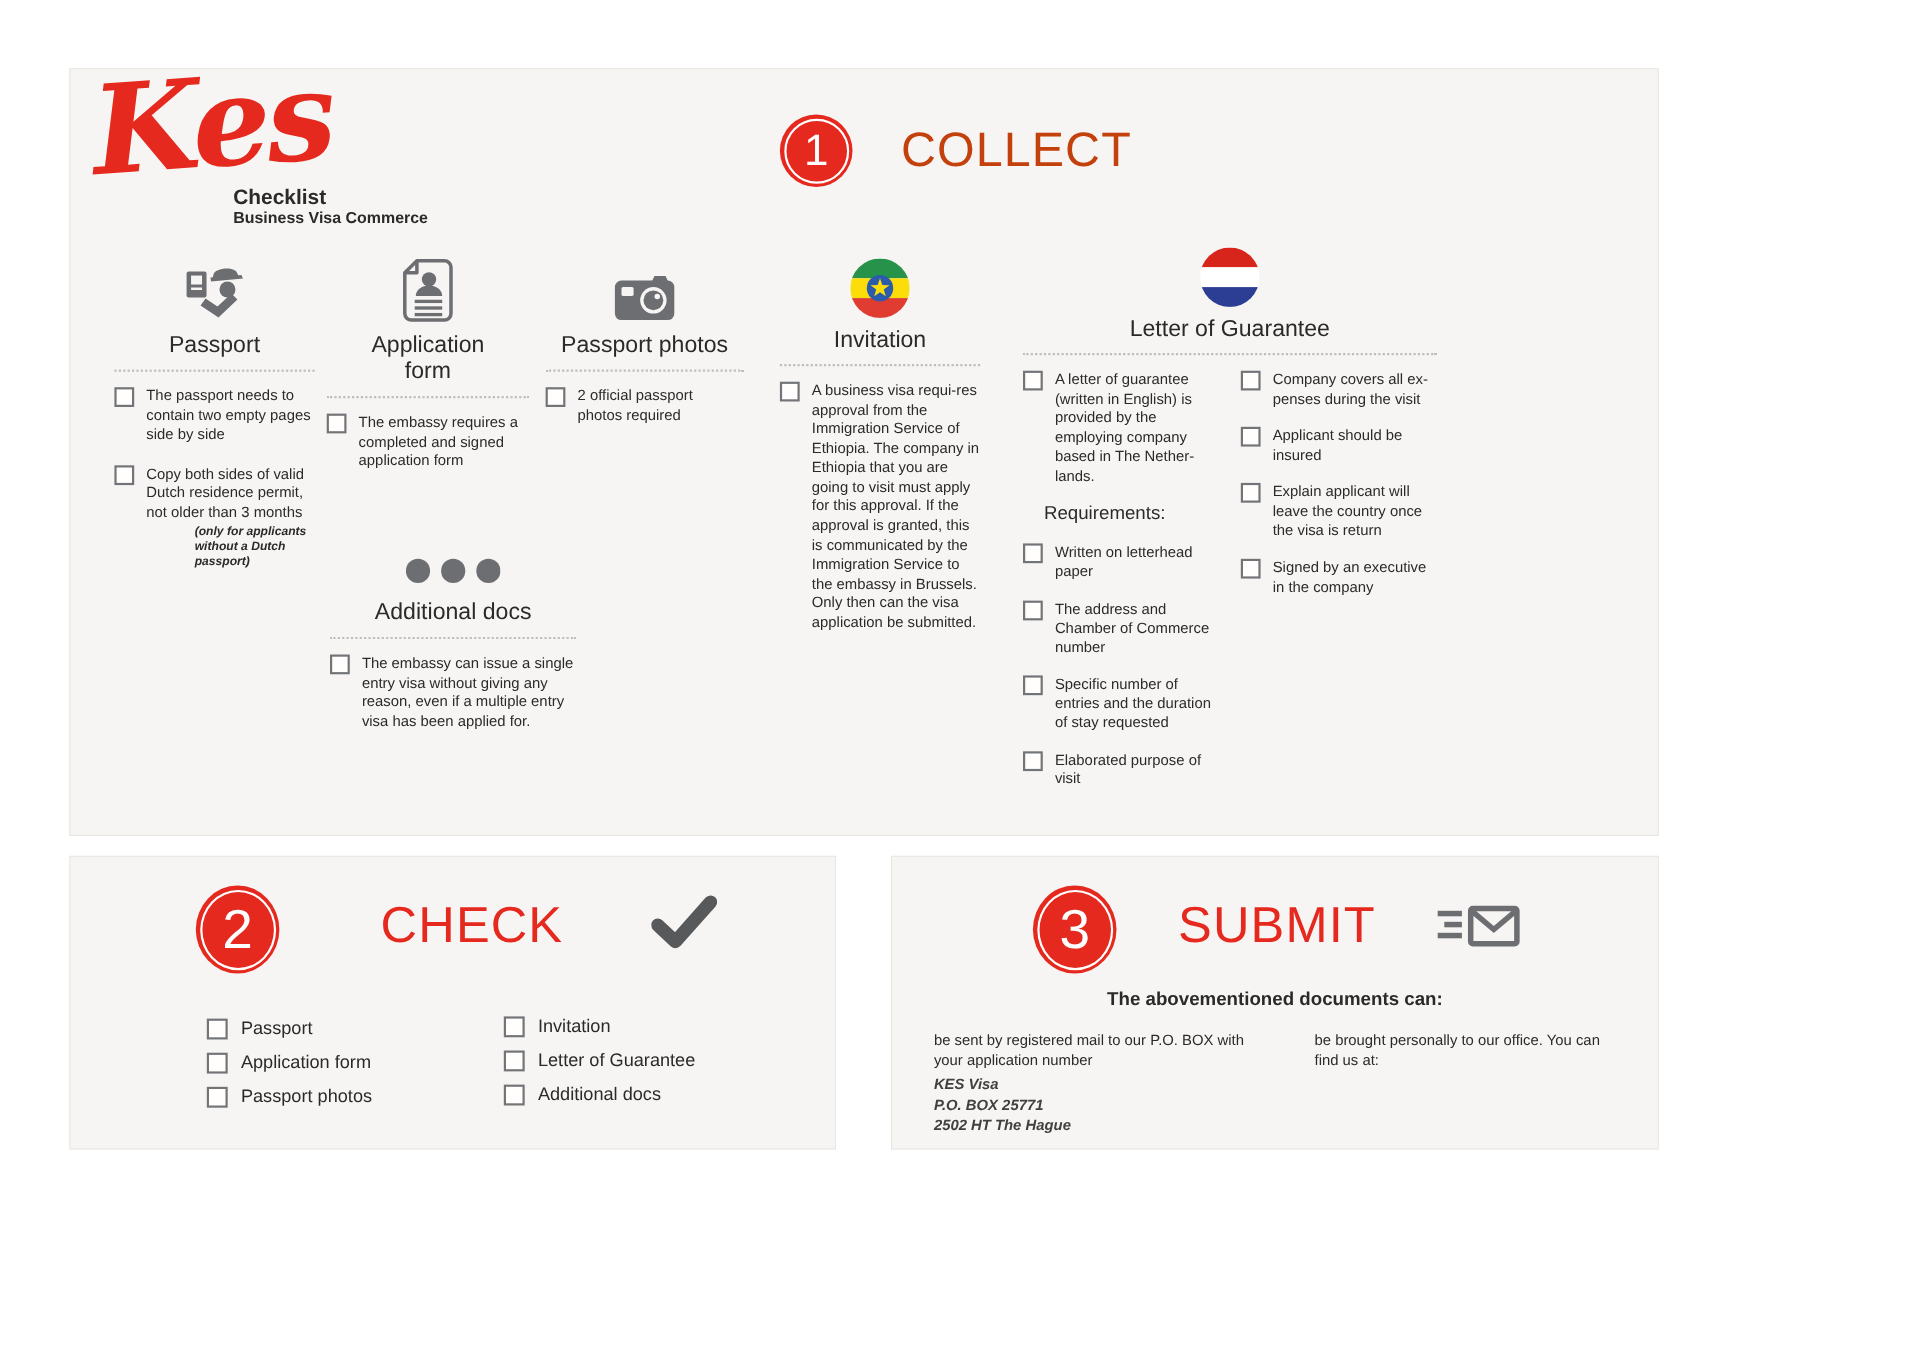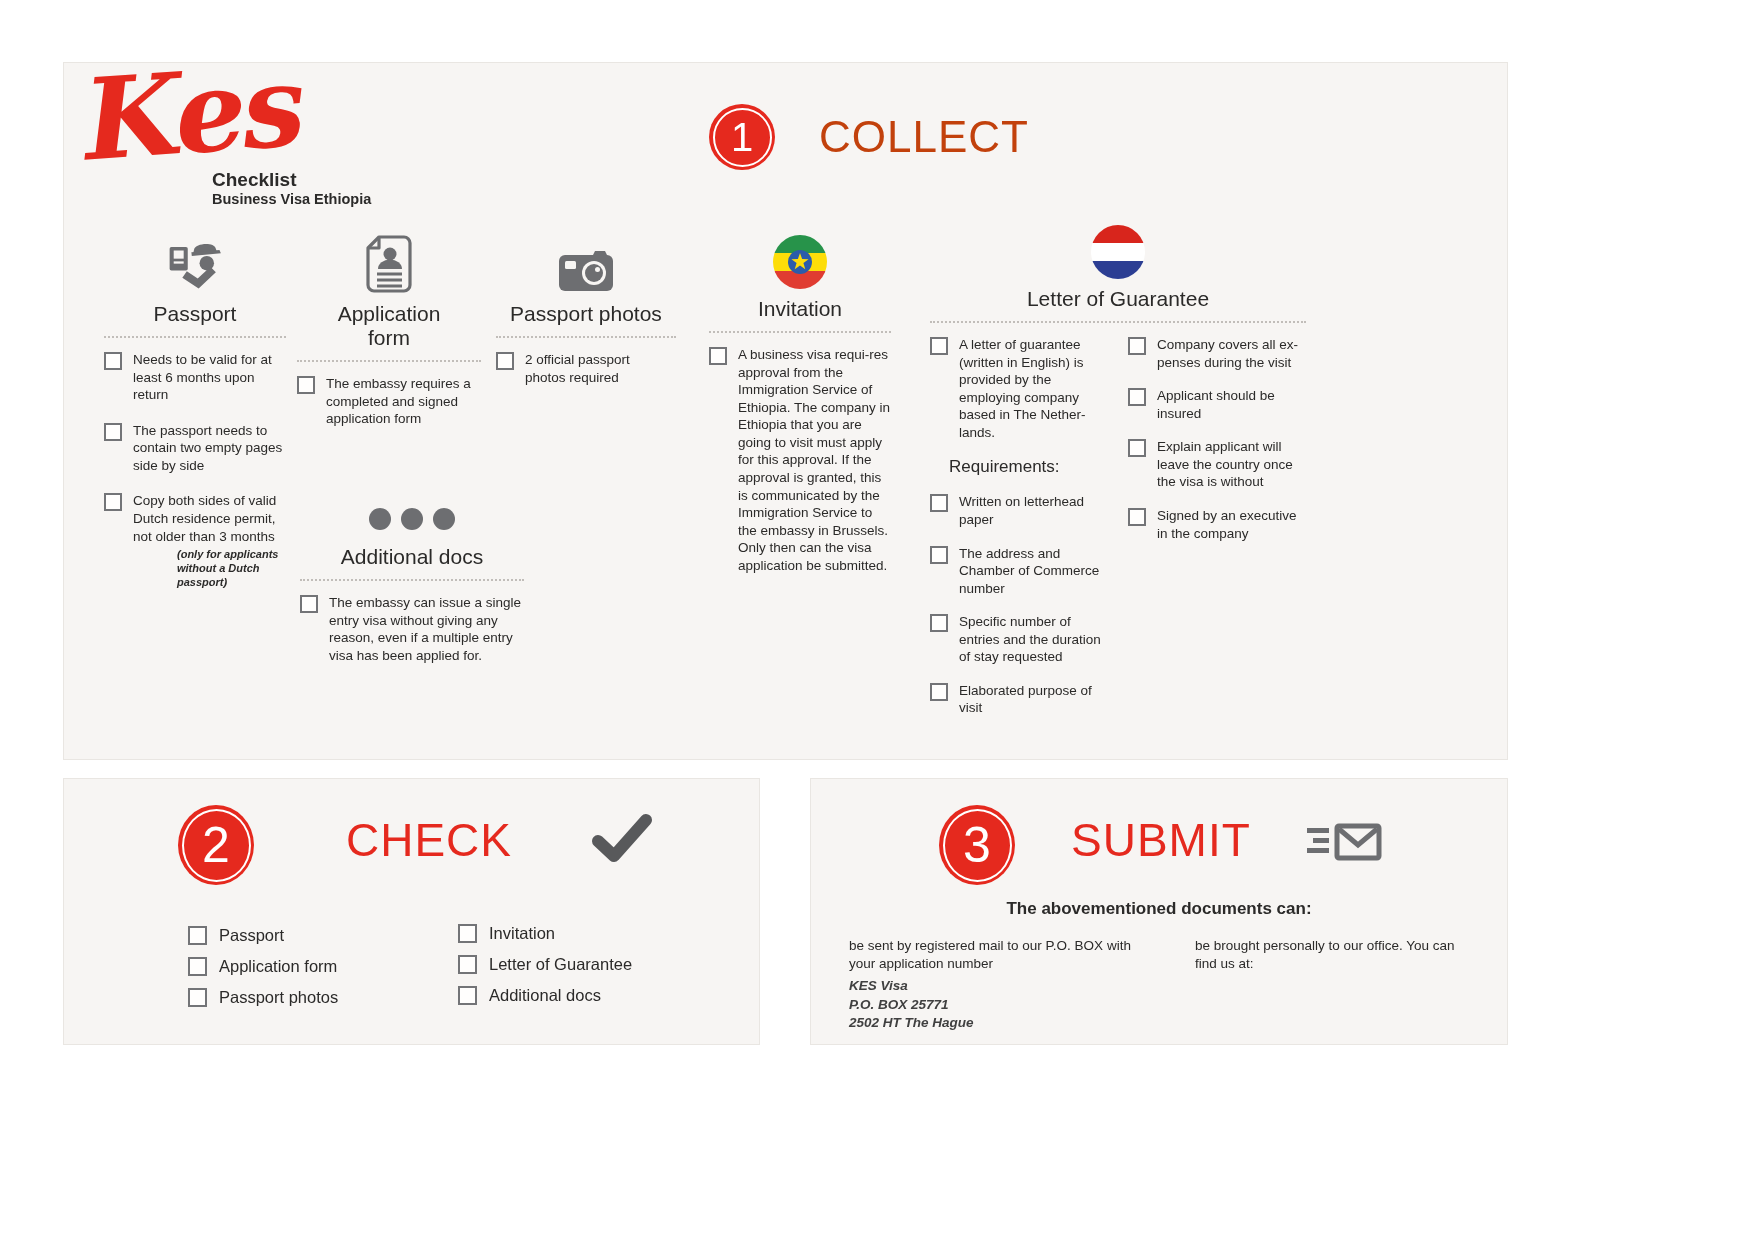--- a/index.html
+++ b/index.html
@@ -76,21 +76,21 @@
 </style>
 </head>
 <body>
 
 <div id="panel-collect" class="panel">
 
   <div class="logo">
     <div class="logo-brand">Kes</div>
     <div class="logo-text">
       <div class="logo-title">Checklist</div>
-      <div class="logo-sub">Business Visa Ethiopia</div>
+      <div class="logo-sub">Business Visa Commerce</div>
     </div>
   </div>
 
   <div id="collect-header">
     <div class="badge badge-lg">
         <span>1</span>
       </div>
     <div class="step-title">COLLECT</div>
   </div>
 
@@ -101,24 +101,20 @@
         <rect x="8.5" y="16" width="11" height="9" fill="#f7f5f3"></rect>
         <rect x="8.5" y="28" width="11" height="2.5" fill="#f7f5f3"></rect>
         <path d="M31 15c1-7 22-9 24-1l1 3-26 2z"></path>
         <path d="M28 18l31-2.5 1.5 3.5-32 3z"></path>
         <circle cx="45" cy="30" r="8"></circle>
         <path d="M18 46l5-7 12 8 14-13 6 6-19 18z"></path>
       </svg>
     </div>
     <h3>Passport</h3>
     <div class="divider"></div>
-    <div class="item">
-      <span class="cb"></span>
-      <span class="item-text">Needs to be valid for at least 6 months upon return</span>
-    </div>
     <div class="item">
       <span class="cb"></span>
       <span class="item-text">The passport needs to contain two empty pages side by side</span>
     </div>
     <div class="item">
       <span class="cb"></span>
       <span class="item-text">
         <span>Copy both sides of valid Dutch residence permit, not older than 3 months</span>
         <span class="note">(only for applicants without a Dutch passport)</span>
       </span>
@@ -246,21 +242,21 @@
         <div class="item">
           <span class="cb"></span>
           <span class="item-text">Company covers all ex-penses during the visit</span>
         </div>
         <div class="item">
           <span class="cb"></span>
           <span class="item-text">Applicant should be insured</span>
         </div>
         <div class="item">
           <span class="cb"></span>
-          <span class="item-text">Explain applicant will leave the country once the visa is without</span>
+          <span class="item-text">Explain applicant will leave the country once the visa is return</span>
         </div>
         <div class="item">
           <span class="cb"></span>
           <span class="item-text">Signed by an executive in the company</span>
         </div>
       </div>
     </div>
   </div>
 </div>
 

